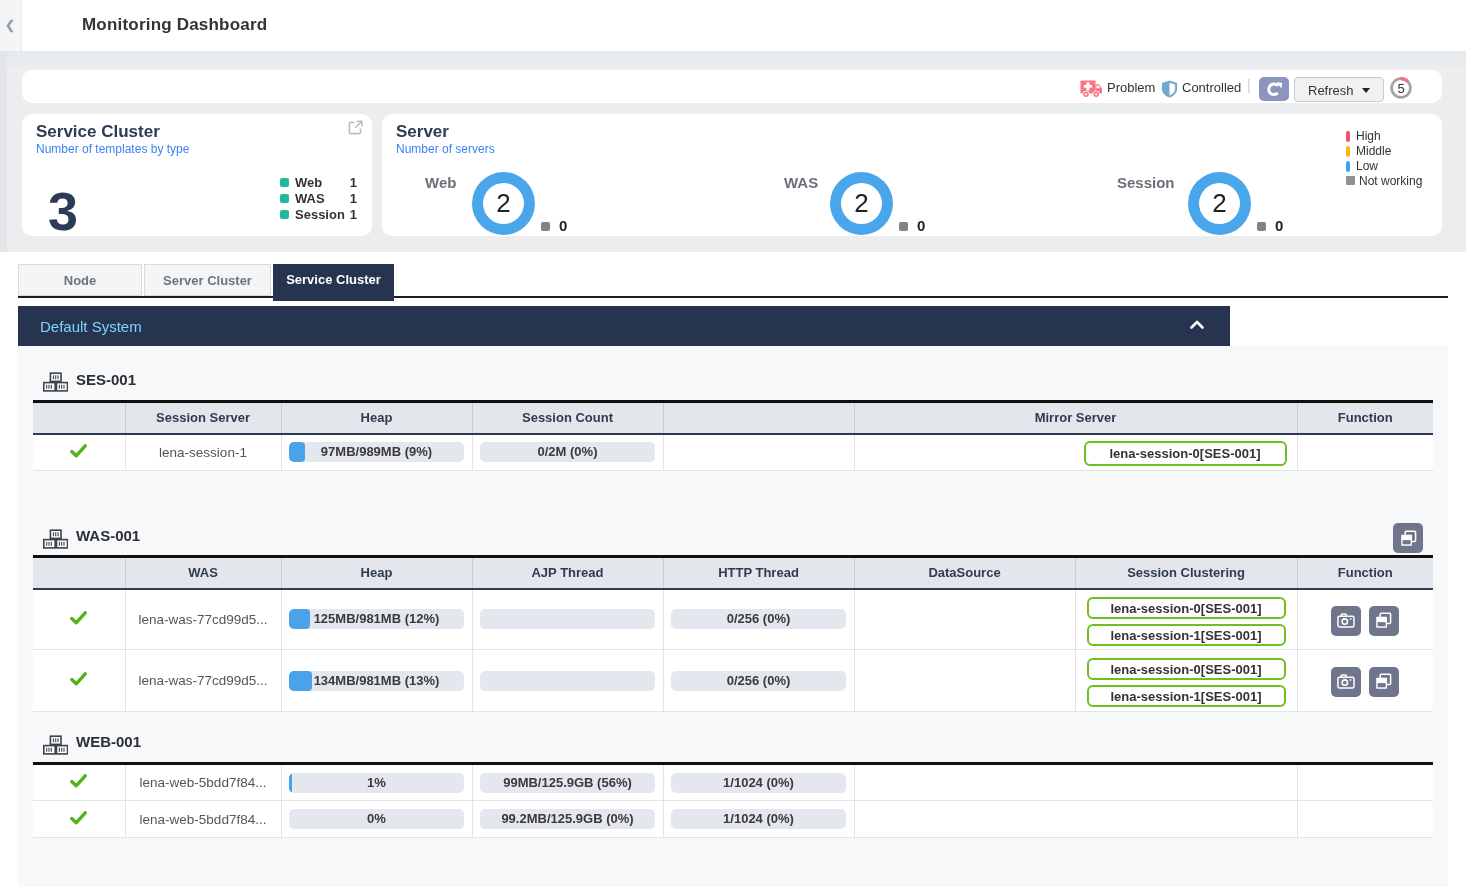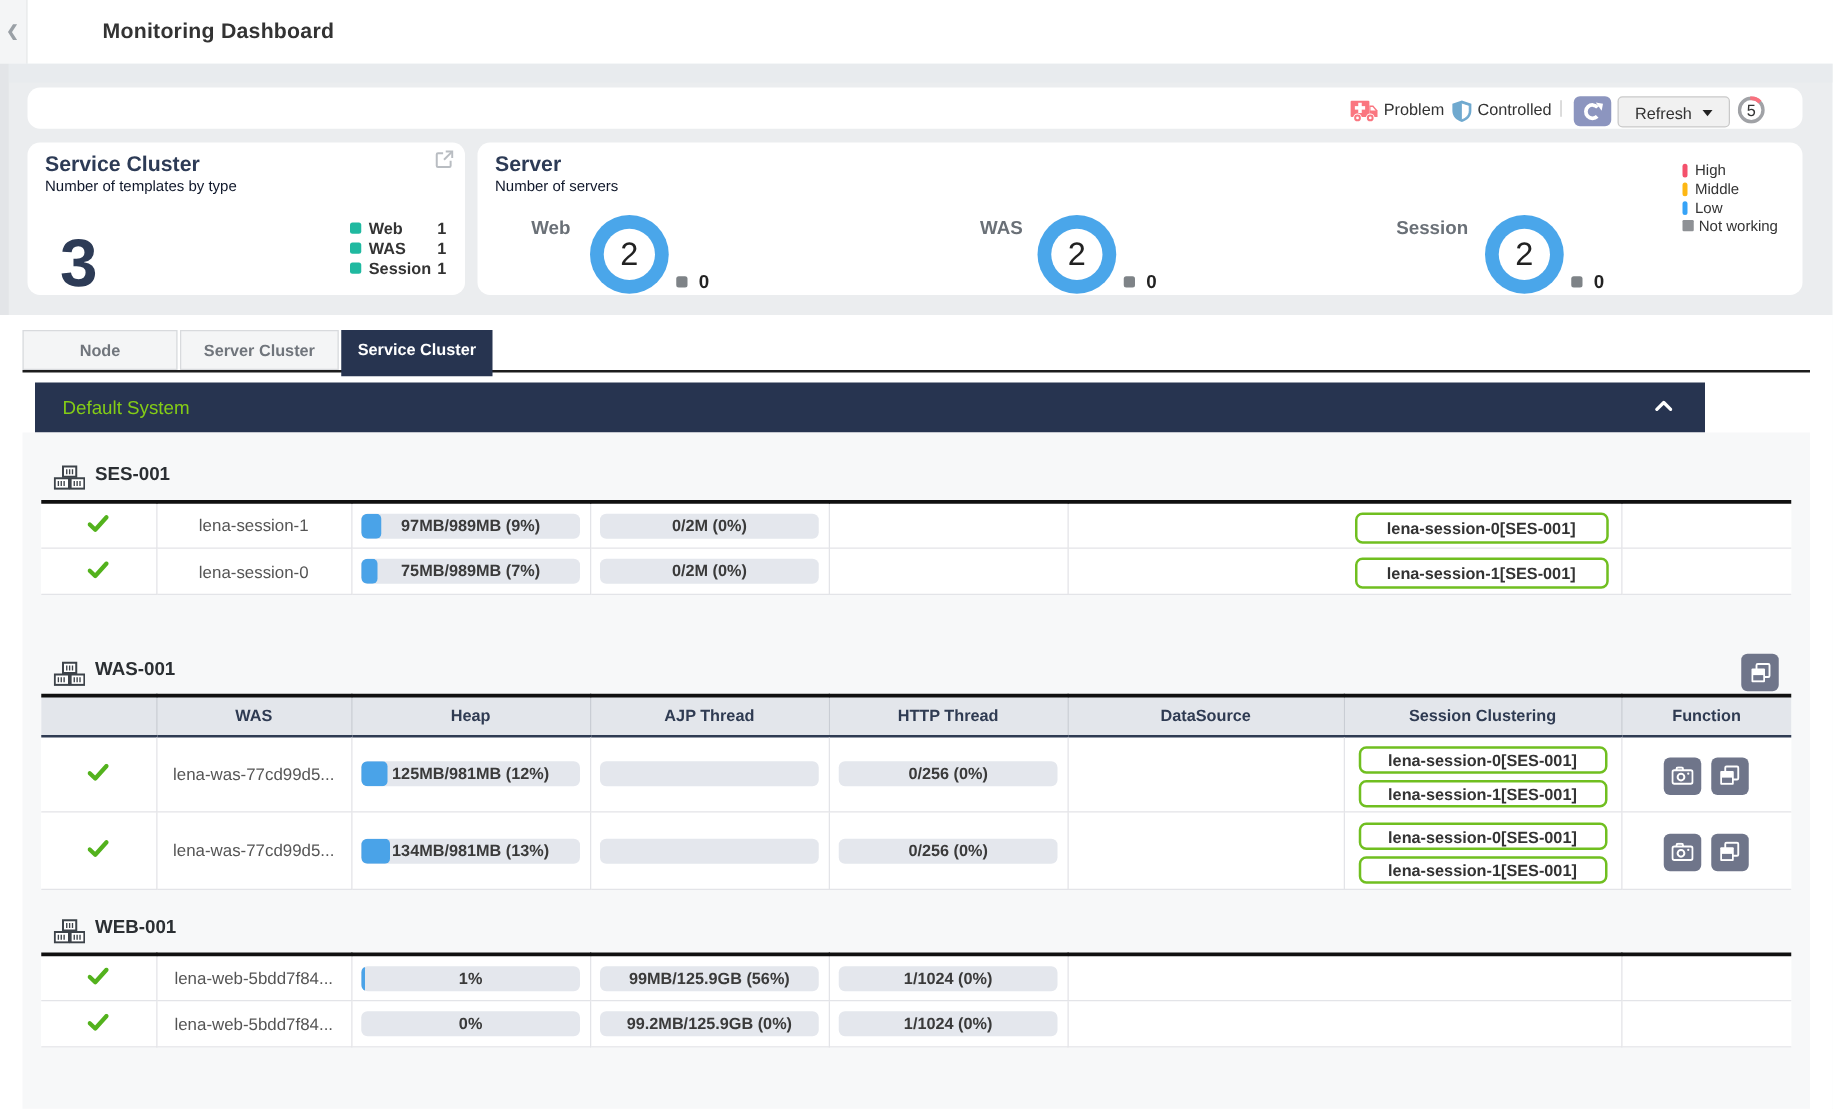--- a/index.html
+++ b/index.html
@@ -18,21 +18,21 @@
 #bandtop { left:7px; top:51px; width:1459px; height:15px; background:#e8ebee; }
 
 
 #panel { left:22px; top:70px; width:1420px; height:33px; background:#fff; border-radius:10px; }
 
 
 .card { background:#fff; border-radius:10px; }
 #card1 { left:22px; top:114px; width:350px; height:122px; }
 #card2 { left:382px; top:114px; width:1060px; height:122px; }
 .cardtitle { position:absolute; left:14px; top:8px; font-size:17px; font-weight:bold; color:#2d3b56; }
-.cardsub { position:absolute; left:14px; top:28px; font-size:12px; color:#0f172a; }
+.cardsub { position:absolute; left:14px; top:28px; font-size:12px; color:#3b82f6; }
 
 #big3 { position:absolute; left:26px; top:66px; font-size:54px; font-weight:bold; color:#2d3b56; }
 .leg1row { position:absolute; left:258px; width:77px; height:14px; font-size:13px; font-weight:bold; color:#333; }
 .leg1row .sq { display:inline-block; width:9px; height:9px; background:#1fb9a0; border-radius:2px; margin-right:6px; }
 .leg1row .cnt { position:absolute; right:0; color:#333; }
 
 
 .donut { position:absolute; width:63px; height:63px; border-radius:50%; }
 .donut .inner { position:absolute; left:11px; top:11px; width:41px; height:41px; background:#fff; border-radius:50%; text-align:center; line-height:41px; font-size:26px; color:#222; }
 .dlabel { position:absolute; font-size:15px; font-weight:bold; color:#6a7077; }
@@ -43,21 +43,21 @@
 .leg2 { position:absolute; left:964px; font-size:12px; color:#333; }
 .leg2 .bar { display:inline-block; width:4px; height:11px; border-radius:2px; margin-right:6px; vertical-align:-2px; }
 .leg2 .sqr { display:inline-block; width:9px; height:9px; border-radius:1px; margin-right:4px; background:#8e9195; }
 
 
 .tab { position:absolute; top:264px; height:32px; text-align:center; line-height:32px; font-size:13px; font-weight:bold; }
 .tab.off { background:#f4f5f6; border:1px solid #d8dadd; color:#70757c; }
 .tab.on { background:#273450; color:#fff; height:37px; line-height:32px; z-index:2; }
 #tabline { left:18px; top:296px; width:1430px; height:2px; background:#1d1d1d; }
 
-#navybar { left:28px; top:306px; width:1336px; height:40px; background:#273450; color:#84cc16; }
+#navybar { left:18px; top:306px; width:1212px; height:40px; background:#273450; color:#7dd3fc; }
 #navybar .t { position:absolute; left:22px; top:12px; font-size:15px; }
 #navybar .up { position:absolute; right:26px; top:14px; }
 
 #content { left:18px; top:346px; width:1430px; height:541px; background:#f7f8f9; }
 
 .secthead { position:absolute; font-size:15px; font-weight:bold; color:#2b2f33; }
 .secticon { position:absolute; }
 
 
 table.grid { position:absolute; border-collapse:collapse; table-layout:fixed; background:#fff; border-top:3px solid #101010; }
@@ -189,61 +189,48 @@
   <colgroup>
       <col style="width:92px">
       <col style="width:156px">
       <col style="width:191px">
       <col style="width:191px">
       <col style="width:191px">
       <col style="width:443px">
       <col style="width:136px">
     </colgroup>
   <tbody>
+      <tr>
+        <th></th>
+        <th>Session Server</th>
+        <th>Heap</th>
+        <th>Session Count</th>
+        <th></th>
+        <th>Mirror Server</th>
+        <th>Function</th>
+      </tr>
   <tr style="height:37px;">
     <td><svg width="17" height="14" viewBox="0 0 17 14">
             <path d="M1.8 7.6 L6.2 11.8 L15.2 1.8" stroke="#53b21d" stroke-width="3.4" fill="none" stroke-linecap="round" stroke-linejoin="round"></path>
           </svg></td>
     <td>lena-session-1</td>
     <td>
           <div class="pbar" style="width:175px;">
             <div class="fill" style="width:16px;"></div>
             <div class="txt">97MB/989MB (9%)</div>
           </div>
         </td>
     <td>
           <div class="pbar" style="width:175px;">
             <div class="txt">0/2M (0%)</div>
           </div>
         </td>
     <td></td>
     <td>
           <div class="gbox" style="margin-left:229px;width:203px;height:25px;line-height:22px;margin-top:3px;">lena-session-0[SES-001]</div>
-        </td>
-    <td></td>
-  </tr>
-  <tr style="height:37px;">
-    <td><svg width="17" height="14" viewBox="0 0 17 14">
-            <path d="M1.8 7.6 L6.2 11.8 L15.2 1.8" stroke="#53b21d" stroke-width="3.4" fill="none" stroke-linecap="round" stroke-linejoin="round"></path>
-          </svg></td>
-    <td>lena-session-0</td>
-    <td>
-          <div class="pbar" style="width:175px;">
-            <div class="fill" style="width:13px;"></div>
-            <div class="txt">75MB/989MB (7%)</div>
-          </div>
-        </td>
-    <td>
-          <div class="pbar" style="width:175px;">
-            <div class="txt">0/2M (0%)</div>
-          </div>
-        </td>
-    <td></td>
-    <td>
-          <div class="gbox" style="margin-left:229px;width:203px;height:25px;line-height:22px;margin-top:3px;">lena-session-1[SES-001]</div>
         </td>
     <td></td>
   </tr>
 </tbody>
   </table>
 
 <svg class="secticon" style="left:43px;top:527px;" width="25" height="22" viewBox="0 0 25 22">
   <g stroke="#3d434a" fill="#fff" stroke-width="1.6">
     <rect x="7.4" y="3.2" width="10.6" height="8.2"></rect>
     <rect x="0.8" y="12.6" width="11.4" height="8.3"></rect>

